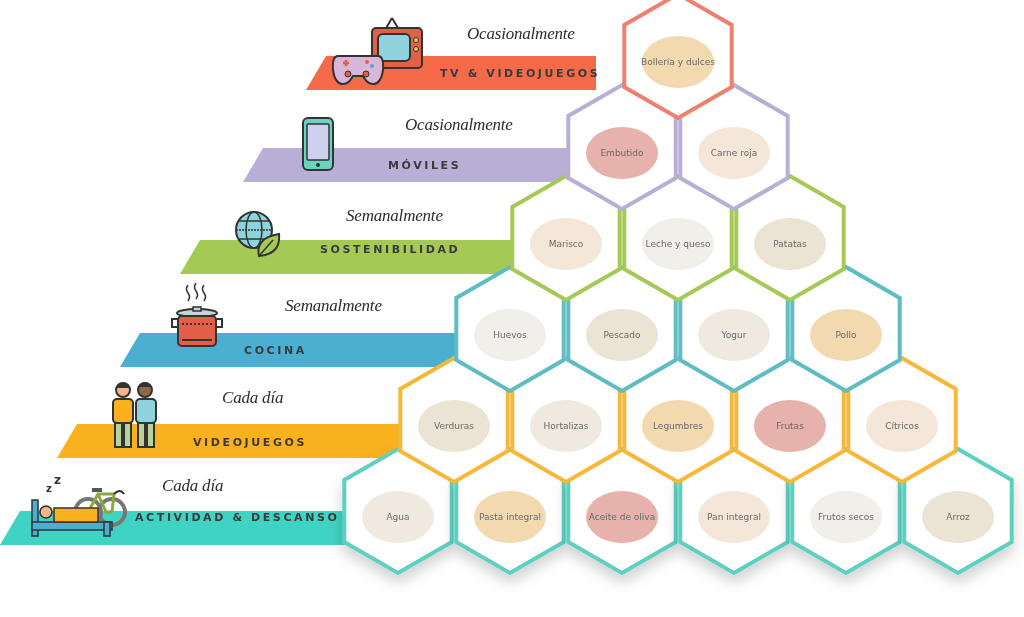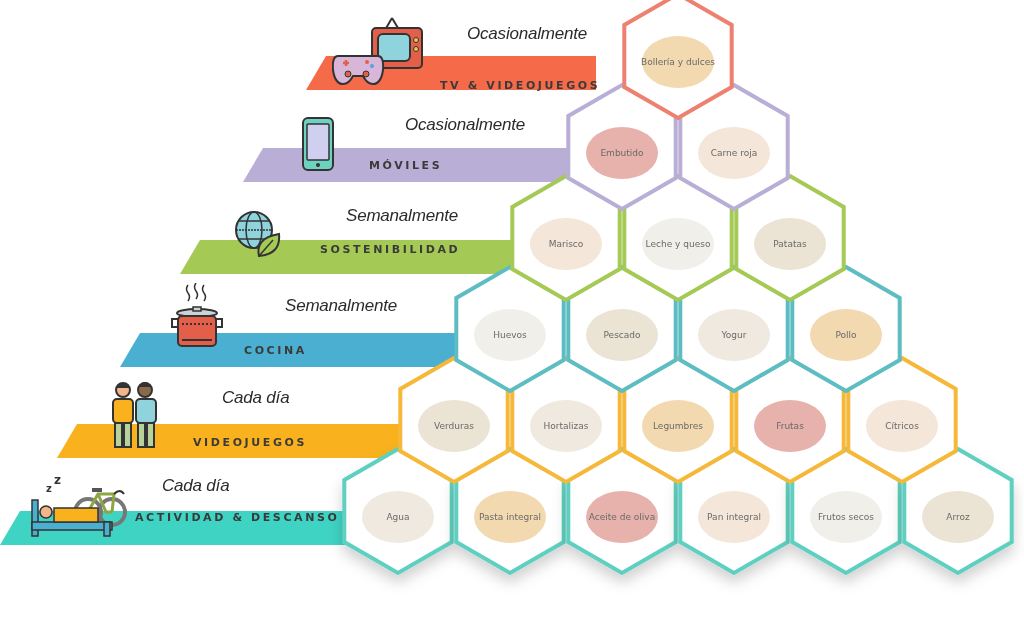--- a/index.html
+++ b/index.html
@@ -1,17 +1,17 @@
 <!DOCTYPE html>
 <html><head>
 <meta charset="utf-8">
 <style>
   html,body{margin:0;padding:0;background:#ffffff;}
   body{width:1024px;height:617px;position:relative;overflow:hidden;font-family:"DejaVu Sans","Liberation Sans",sans-serif;}
-  .freq{position:absolute;font-family:Liberation Sans, sans-serif;font-style:italic;font-size:17px;color:#2b2b2b;white-space:nowrap;letter-spacing:-0.2px;}
+  .freq{position:absolute;font-family:Liberation Serif, serif;font-style:italic;font-size:17px;color:#2b2b2b;white-space:nowrap;letter-spacing:-0.2px;}
   .lbl{position:absolute;font-family:"DejaVu Sans",sans-serif;font-size:11px;letter-spacing:2.6px;color:#3a3a3a;white-space:nowrap;font-weight:bold;}
   .icon{position:absolute;}
   #pyramid{position:absolute;left:0;top:0;}
   .hex-label{font-family:"DejaVu Sans",sans-serif;font-size:9px;fill:#6a6a6a;}
 </style>
 </head>
 <body>
 
 <div>
   <svg class="icon" style="left:306px;top:56px;position:absolute" width="290" height="36">
@@ -25,34 +25,34 @@
     <circle cx="84" cy="24" r="2.5" fill="#f2c04c" stroke="#333" stroke-width="1"></circle>
     <circle cx="84" cy="33" r="2.5" fill="#f2c04c" stroke="#333" stroke-width="1"></circle>
     <path d="M6 40 q-6 0 -5 14 q2 14 10 14 q6 0 10 -8 h10 q4 8 10 8 q8 0 10 -14 q1 -14 -5 -14 z" fill="#d8b6d8" stroke="#333" stroke-width="2"></path>
     <path d="M11 47 h6 M14 44 v6" stroke="#e35f4a" stroke-width="2.5"></path>
     <circle cx="35" cy="46" r="2" fill="#e35f4a"></circle>
       <circle cx="40" cy="50" r="2" fill="#5aa0d8"></circle>
     <circle cx="16" cy="58" r="3" fill="#e35f4a" stroke="#333" stroke-width="1"></circle>
     <circle cx="34" cy="58" r="3" fill="#e35f4a" stroke="#333" stroke-width="1"></circle>
   </svg>
   <div class="freq" style="left:467px;top:24px">Ocasionalmente</div>
-  <div class="lbl" style="left:440px;top:79px">TV &amp; VIDEOJUEGOS</div>
+  <div class="lbl" style="left:440px;top:67px">TV &amp; VIDEOJUEGOS</div>
 </div>
 
 <div>
   <svg class="icon" style="left:243px;top:148px" width="330" height="36">
     <polygon points="20,0 330,0 330,34 0,34" fill="#b9aed6"></polygon>
   </svg>
   <svg class="icon" style="left:301px;top:116px" width="34" height="56" viewBox="0 0 34 56">
     <rect x="2" y="2" width="30" height="52" rx="5" fill="#6dd3c0" stroke="#333" stroke-width="2"></rect>
     <rect x="6" y="8" width="22" height="36" rx="1" fill="#cfd0ef" stroke="#333" stroke-width="1.5"></rect>
     <circle cx="17" cy="49" r="2" fill="#333"></circle>
   </svg>
   <div class="freq" style="left:405px;top:115px">Ocasionalmente</div>
-  <div class="lbl" style="left:369px;top:159px">MÓVILES</div>
+  <div class="lbl" style="left:388px;top:159px">MÓVILES</div>
 </div>
 
 <div>
   <svg class="icon" style="left:180px;top:240px" width="340" height="36">
     <polygon points="20,0 340,0 340,34 0,34" fill="#a5c955"></polygon>
   </svg>
   <svg class="icon" style="left:233px;top:208px" width="50" height="54" viewBox="0 0 50 54">
     <circle cx="21" cy="22" r="18" fill="#8fd3dd" stroke="#333" stroke-width="2"></circle>
     <ellipse cx="21" cy="22" rx="8" ry="18" fill="none" stroke="#333" stroke-width="1.5"></ellipse>
     <line x1="3" y1="22" x2="39" y2="22" stroke="#333" stroke-width="1.5" stroke-dasharray="2,1"></line>

